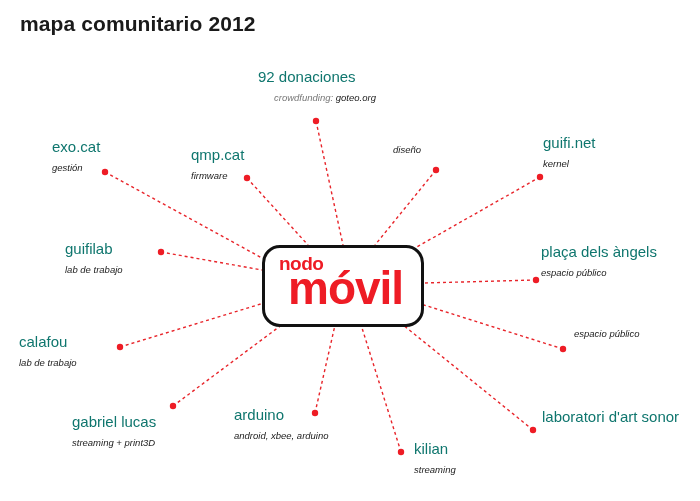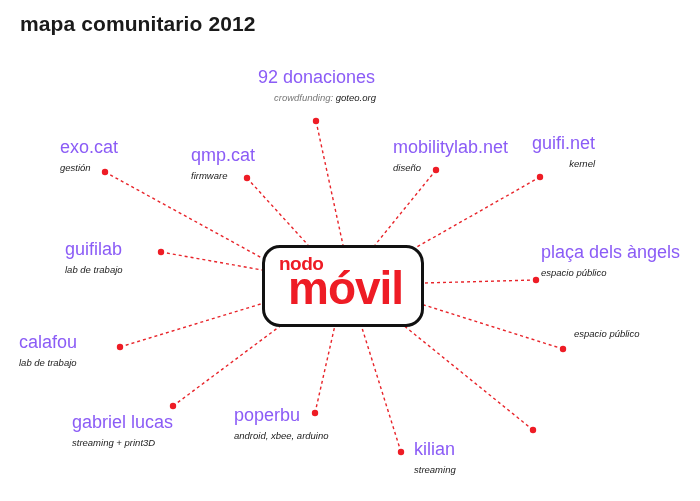--- a/index.html
+++ b/index.html
@@ -1,20 +1,20 @@
 <!DOCTYPE html>
 <html><head>
   <meta charset="utf-8">
   <style>
     html, body { margin: 0; padding: 0; background: #ffffff; }
     body { width: 700px; height: 501px; position: relative; overflow: hidden; font-family: "Liberation Sans", sans-serif; }
     .title { position: absolute; left: 20px; top: 12px; font-size: 21px; font-weight: bold; color: #1a1a1a; letter-spacing: 0.1px; }
     svg.links { position: absolute; left: 0; top: 0; }
     .node { position: absolute; }
-    .node .name { color: #8b5cf6; font-size: 18px; white-space: nowrap; display: block; line-height: 18px; }
+    .node .name { color: #0f766e; font-size: 15px; white-space: nowrap; display: block; line-height: 18px; }
     .node .role { color: #222; font-size: 9.5px; font-style: italic; white-space: nowrap; display: block; margin-top: 6px; line-height: 12px; }
     .node .role .muted { color: #777; margin-left: 16px; }
     .hub { position: absolute; left: 262px; top: 245px; width: 162px; height: 82px; border: 3px solid #111; border-radius: 18px; background: #fff; box-sizing: border-box; }
     .hub .small { position: absolute; left: 14px; top: 6px; color: #ee1c25; font-weight: bold; font-size: 19px; line-height: 20px; letter-spacing: -0.5px; }
     .hub .big { position: absolute; left: 12px; top: 17px; color: #ee1c25; font-weight: bold; font-size: 46px; line-height: 46px; letter-spacing: -1px; margin-left: 11px; }
   </style>
 </head>
 <body>
 
 <div class="title">mapa comunitario 2012</div>
@@ -55,33 +55,32 @@
 <div class="hub">
   <span class="small">nodo</span>
   <span class="big">móvil</span>
 </div>
 
 <div id="nodes-container">
     <div class="node" style="left: 258px; top: 68px;">
       <span class="name">92 donaciones</span>
       <span class="role"><span class="muted">crowdfunding: </span><span>goteo.org</span></span>
     </div>
-    <div class="node" style="left: 60px; top: 138px;">
+    <div class="node" style="left: 52px; top: 138px;">
       <span class="name">exo.cat</span>
       <span class="role"><span>gestión</span></span>
     </div>
     <div class="node" style="left: 191px; top: 146px;">
       <span class="name">qmp.cat</span>
       <span class="role"><span>firmware</span></span>
     </div>
     <div class="node" style="left: 393px; top: 138px;">
-      <span class="name">mobilitylab.net</span>
       <span class="role"><span>diseño</span></span>
     </div>
-    <div class="node" style="left: 532px; top: 134px; text-align: right;">
+    <div class="node" style="left: 543px; top: 134px;">
       <span class="name">guifi.net</span>
       <span class="role"><span>kernel</span></span>
     </div>
     <div class="node" style="left: 65px; top: 240px;">
       <span class="name">guifilab</span>
       <span class="role"><span>lab de trabajo</span></span>
     </div>
     <div class="node" style="left: 541px; top: 243px;">
       <span class="name">plaça dels àngels</span>
       <span class="role"><span>espacio público</span></span>
@@ -91,22 +90,23 @@
       <span class="role"><span>lab de trabajo</span></span>
     </div>
     <div class="node" style="left: 574px; top: 322px;">
       <span class="role"><span>espacio público</span></span>
     </div>
     <div class="node" style="left: 72px; top: 413px;">
       <span class="name">gabriel lucas</span>
       <span class="role"><span>streaming + print3D</span></span>
     </div>
     <div class="node" style="left: 234px; top: 406px;">
-      <span class="name">poperbu</span>
+      <span class="name">arduino</span>
       <span class="role"><span>android, xbee, arduino</span></span>
     </div>
     <div class="node" style="left: 414px; top: 440px;">
       <span class="name">kilian</span>
       <span class="role"><span>streaming</span></span>
     </div>
     <div class="node" style="left: 542px; top: 408px;">
+      <span class="name">laboratori d'art sonor</span>
     </div>
   </div>
 
 </body></html>

